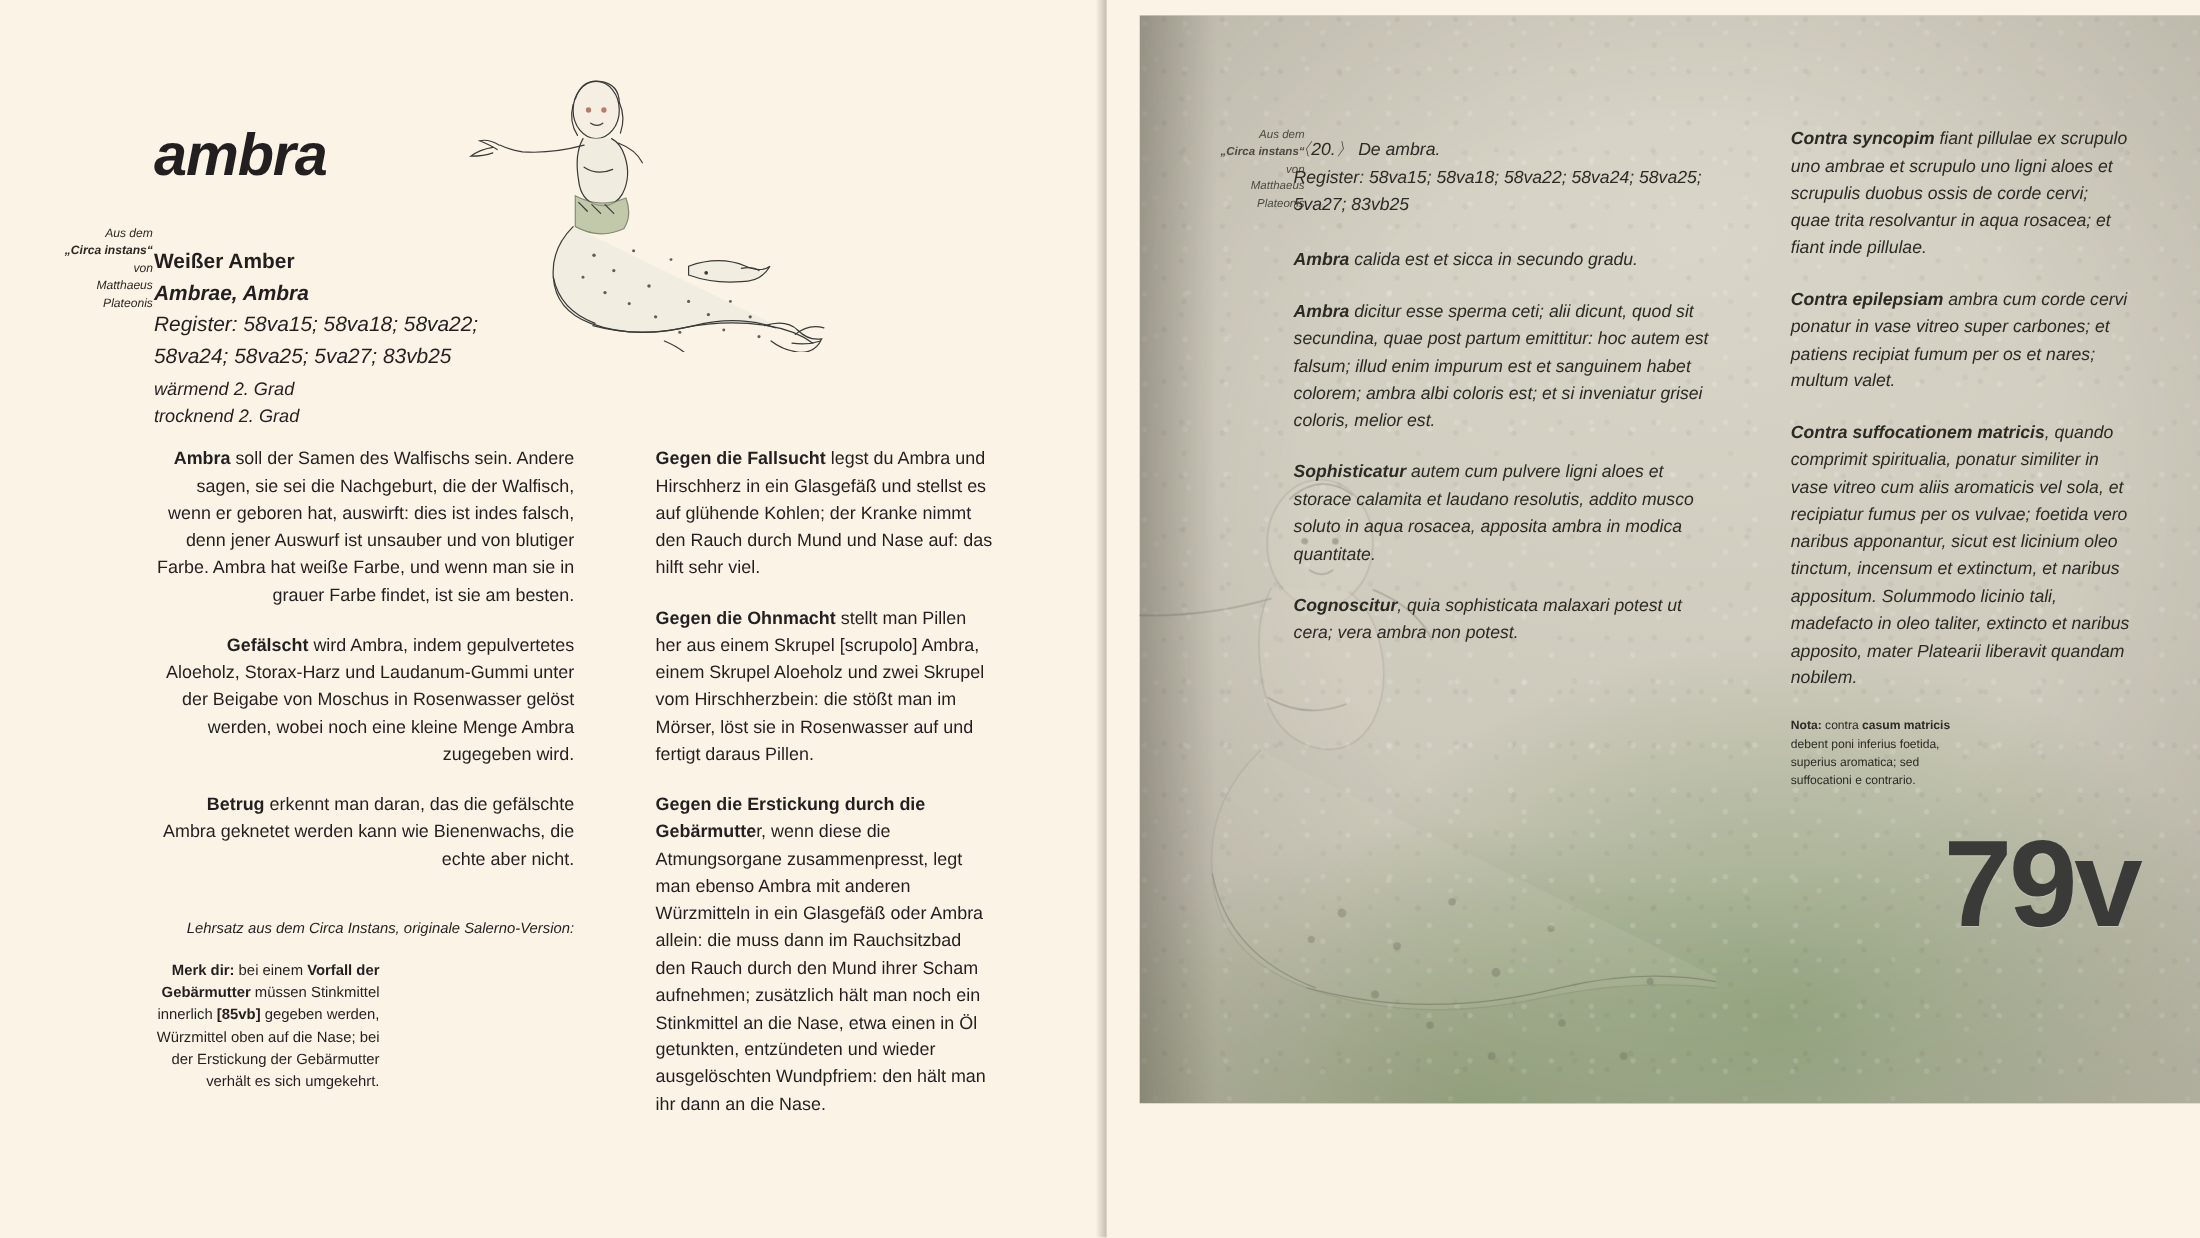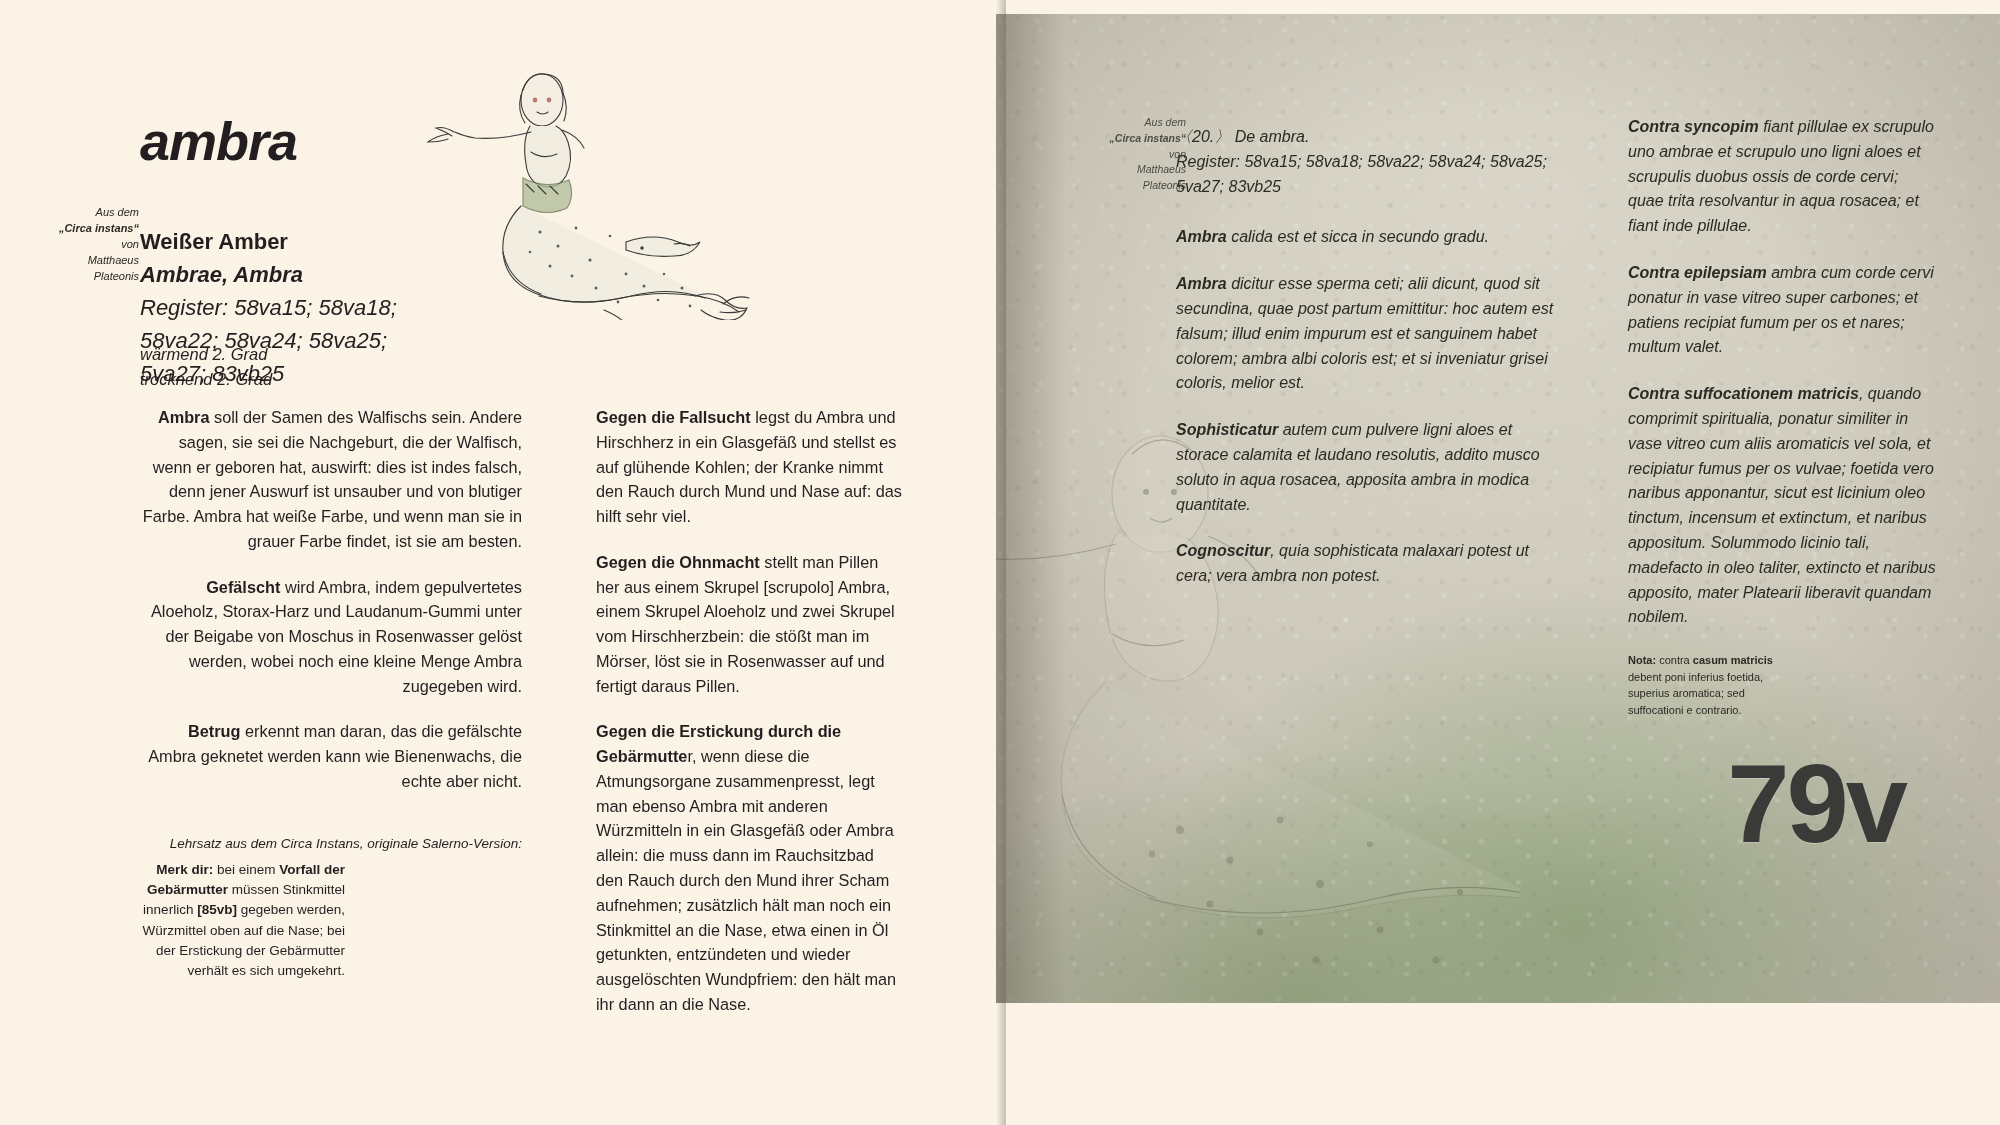--- a/index.html
+++ b/index.html
@@ -3,61 +3,61 @@
 <meta charset="utf-8">
 <style>
   * { box-sizing: border-box; }
   html, body { margin:0; padding:0; }
   body {
     width:2000px; height:1125px;
     font-family:"Liberation Sans", sans-serif;
     background:#faf3e6;
     overflow:hidden;
   }
-  .spread { position:relative; width:2000px; height:1125px; display:flex; }
+  .spread { position:relative; width:2000px; height:1125px; display:flex;gap:40px; }
 
   
   .page-left {
     position:relative;
     width:996px; height:1125px;
     background:#faf3e6;
     flex:0 0 996px;
   }
   .title {
     position:absolute; left:140px; top:110px;
     font-size:54px; font-style:italic; font-weight:bold;
     color:#231f20; letter-spacing:-1px;
   }
   .src-note {
     position:absolute; left:47px; top:205px;
     width:92px; text-align:right;
     font-size:11px; line-height:1.45; color:#2b2723; font-style:italic;
   }
   .subhead {
     position:absolute; left:140px; top:225px; width:300px;
-    font-size:22px; line-height:1.5; color:#231f20;
+    font-size:19px; line-height:1.5; color:#231f20;
   }
   .subhead .l1 { font-weight:bold; }
   .subhead .l2 { font-weight:bold; font-style:italic; }
   .subhead .reg { font-style:italic; }
   .degrees {
     position:absolute; left:140px; top:342px; width:320px;
     font-size:16.5px; line-height:1.5; font-style:italic; color:#231f20;
   }
   .col-a {
     position:absolute; left:140px; top:405px; width:382px;
     font-size:16.3px; line-height:1.52; color:#231f20;text-align:right;
   }
   .col-b {
     position:absolute; left:596px; top:405px; width:307px;
     font-size:16.3px; line-height:1.52; color:#231f20;
   }
   .col-a p, .col-b p { margin:0 0 21px 0; }
   .col-a .lehr {
-    font-style:italic; font-size:13.5px; line-height:1.5; margin-top:40px; margin-bottom:6px;
+    font-style:italic; font-size:13.5px; line-height:1.5; margin-top:40px; margin-bottom:18px;
   }
   .col-a .merk { font-size:13.5px; line-height:1.5; width:205px; }
   b { font-weight:bold; }
 
   
   .page-right {
     position:relative; width:1004px; height:989px; flex:0 0 1004px;
     background:
       radial-gradient(ellipse 70% 55% at 58% 92%, rgba(150,168,130,0.95) 0%, rgba(150,168,130,0.0) 62%),
       radial-gradient(ellipse 60% 40% at 30% 100%, rgba(150,166,126,0.85) 0%, rgba(150,166,126,0) 65%),

